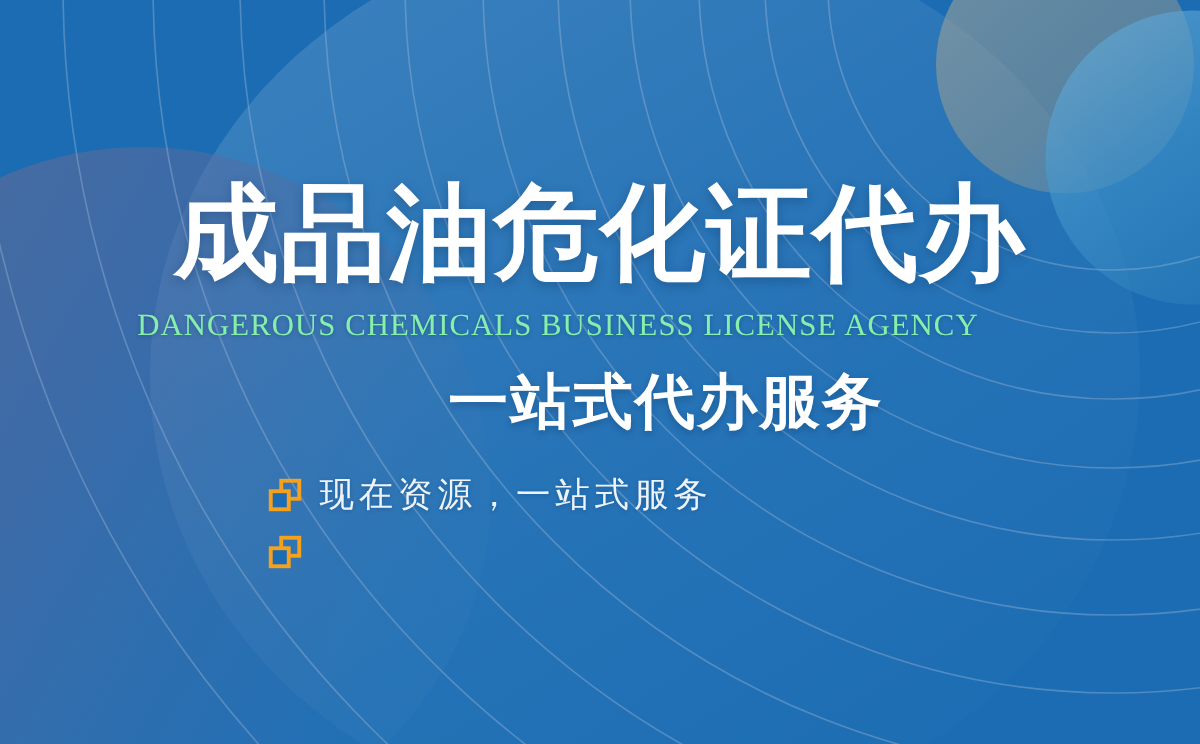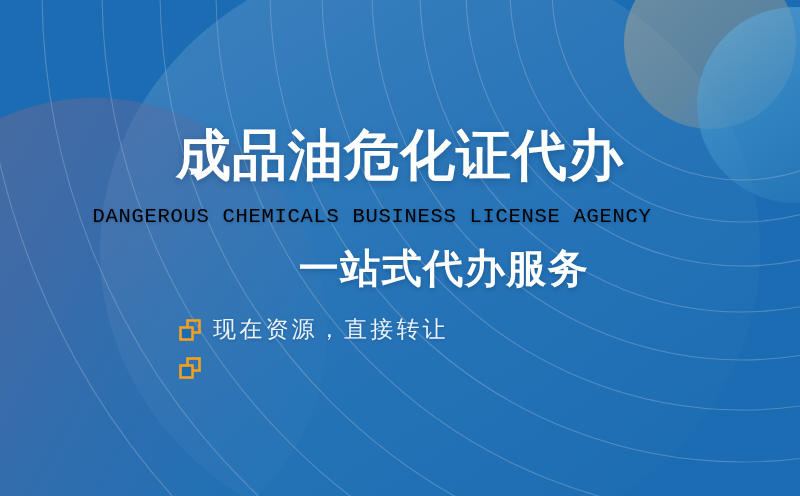--- a/index.html
+++ b/index.html
@@ -40,35 +40,35 @@
 
   .title-main {
     position: absolute;
     left: 0;
     top: 112px;
     width: 800px;
     text-align: center;
     color: #ffffff;
     font-family: "Liberation Sans", sans-serif;
     font-weight: bold;
-    font-size: 55px;
+    font-size: 70px;
     line-height: 86px;
     letter-spacing: 1px;
     text-shadow: 0 2px 7px rgba(8,40,75,0.30);
     white-space: nowrap;
   }
 
   .title-en {
     position: absolute;
     left: 0;
     top: 205px;
     width: 744px;
     text-align: center;
-    color: #000000;
-    font-family: Liberation Mono, monospace;
+    color: #86efac;
+    font-family: Liberation Serif, serif;
     font-size: 20.5px;
     line-height: 24px;
     letter-spacing: 0.7px;
     white-space: nowrap;
     text-shadow: 0 1px 3px rgba(8,40,75,0.30);
   }
 
   .title-sub {
     position: absolute;
     left: 0;
@@ -187,21 +187,21 @@
 
     <div class="title-sub">一站式代办服务</div>
 
     <div class="bullets">
 
       <div class="bullet">
         <svg class="bullet-icon" viewBox="0 0 24 24">
           <rect x="9.5" y="2.5" width="12" height="12" fill="none" stroke="#f5a11e" stroke-width="2.6"></rect>
           <rect x="2.5" y="9.5" width="12" height="12" fill="#1b6cb3" stroke="#f5a11e" stroke-width="2.6"></rect>
         </svg>
-        <span class="bullet-label">现在资源，直接转让</span>
+        <span class="bullet-label">现在资源，一站式服务</span>
       </div>
 
       <div class="bullet">
         <svg class="bullet-icon" viewBox="0 0 24 24">
           <rect x="9.5" y="2.5" width="12" height="12" fill="none" stroke="#f5a11e" stroke-width="2.6"></rect>
           <rect x="2.5" y="9.5" width="12" height="12" fill="#1b6cb3" stroke="#f5a11e" stroke-width="2.6"></rect>
         </svg>
       </div>
 
 

